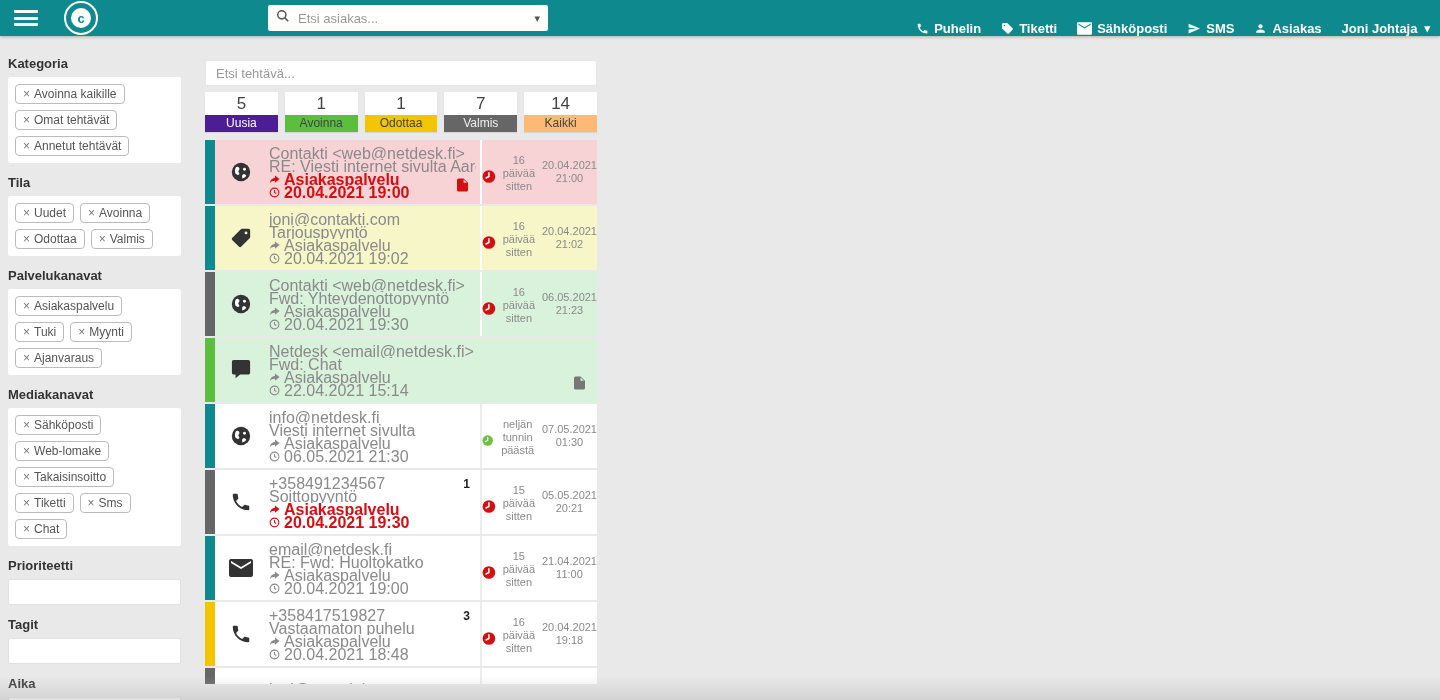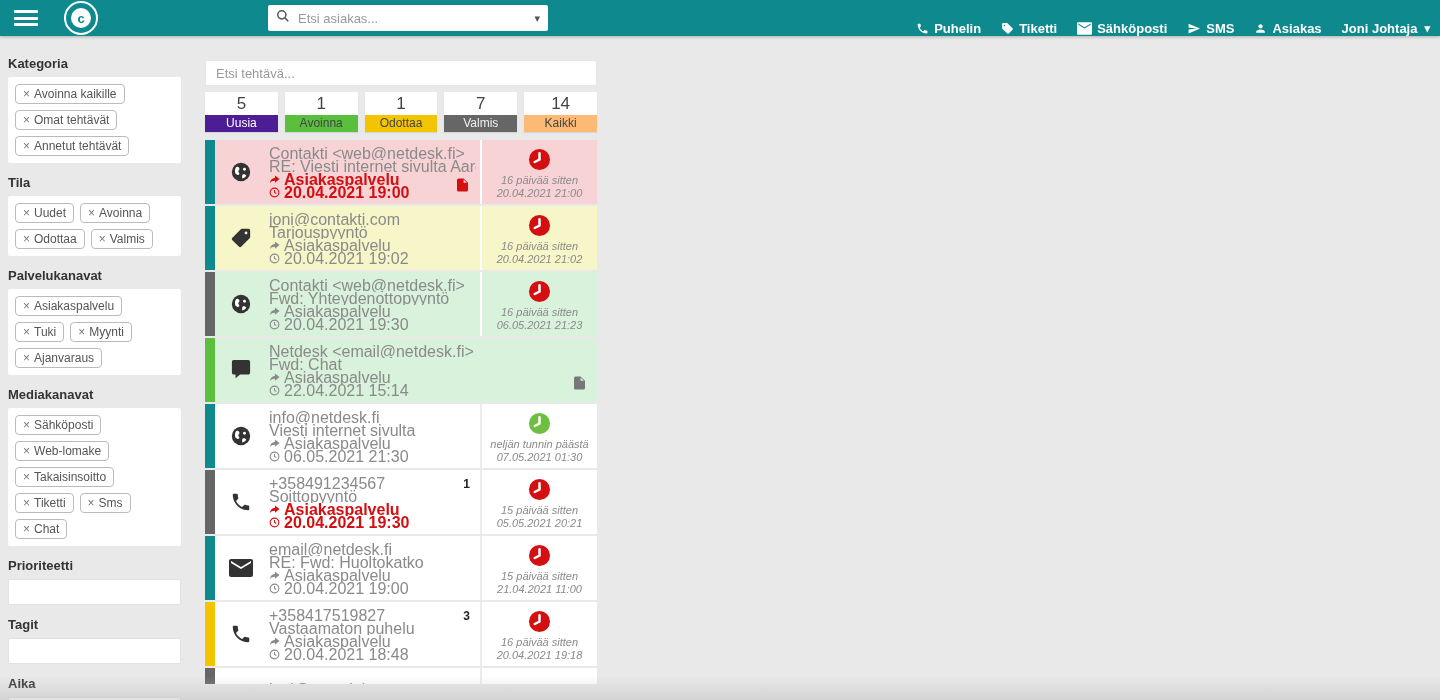--- a/index.html
+++ b/index.html
@@ -75,21 +75,21 @@
   .content { flex:1; padding:7px 4px 0 2px; position:relative; min-width:0; }
   .content .ln { font-size:16px; line-height:13px; color:#8a8a8a;
     white-space:nowrap; overflow:hidden; text-overflow:ellipsis;
     display:flex; align-items:center; gap:4px;text-decoration:underline; }
   .content .ln svg { flex:0 0 auto; }
   .urgent { color:#d40f12 !important; font-weight:bold; }
   .badge { position:absolute; right:10px; top:7px; font-size:12px;
     font-weight:bold; color:#222; }
   .file { position:absolute; right:12px; bottom:8px; }
   .time { width:117px; flex:0 0 117px; border-left:2px solid #fff;
-    display:flex; flex-direction:column; align-items:center; text-align:center;font-style:italic; }
+    display:flex; flex-direction:row; align-items:center; text-align:center; }
   .bg-white .time { border-left-color:#ececec; }
   .time svg { margin-top:8px; }
   .time .ago, .time .due { font-size:11px; line-height:13px; color:#8a8a8a; }
   .time .ago { margin-top:3px; }
   .clock-red { color:#d40f12; } .clock-green { color:#6cbf3f; }
 
   .bottom-fade { position:absolute; left:0; bottom:0; width:1440px; height:24px;
     background:linear-gradient(to bottom, rgba(233,233,233,0), rgba(185,185,185,.45)); }
 </style>
 </head>

